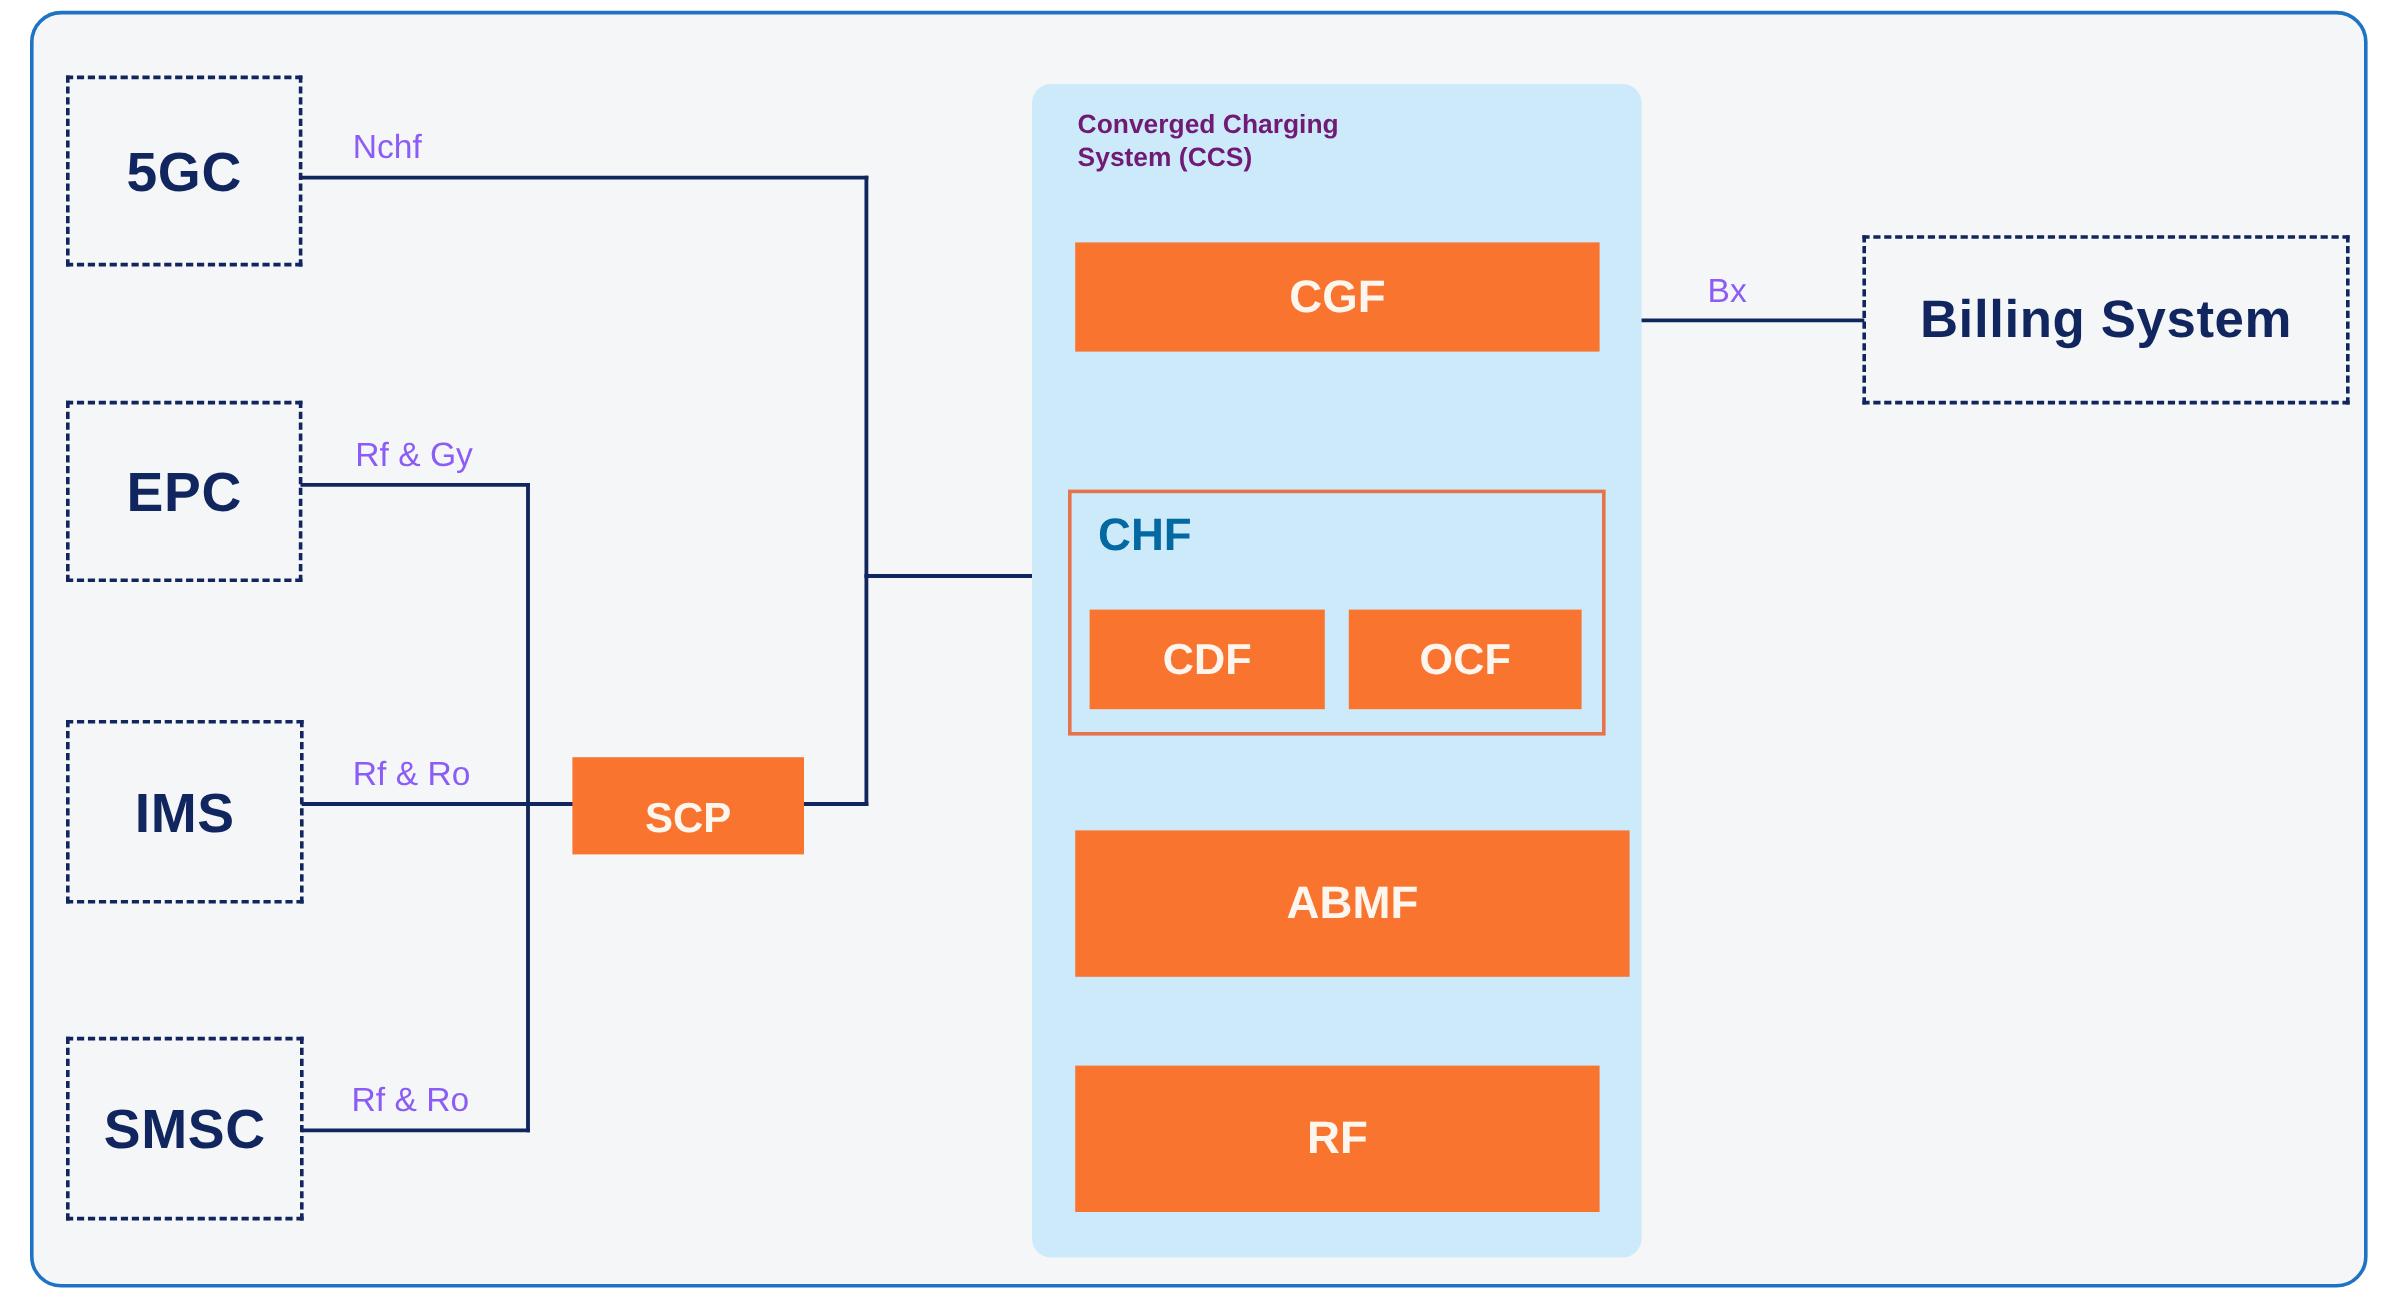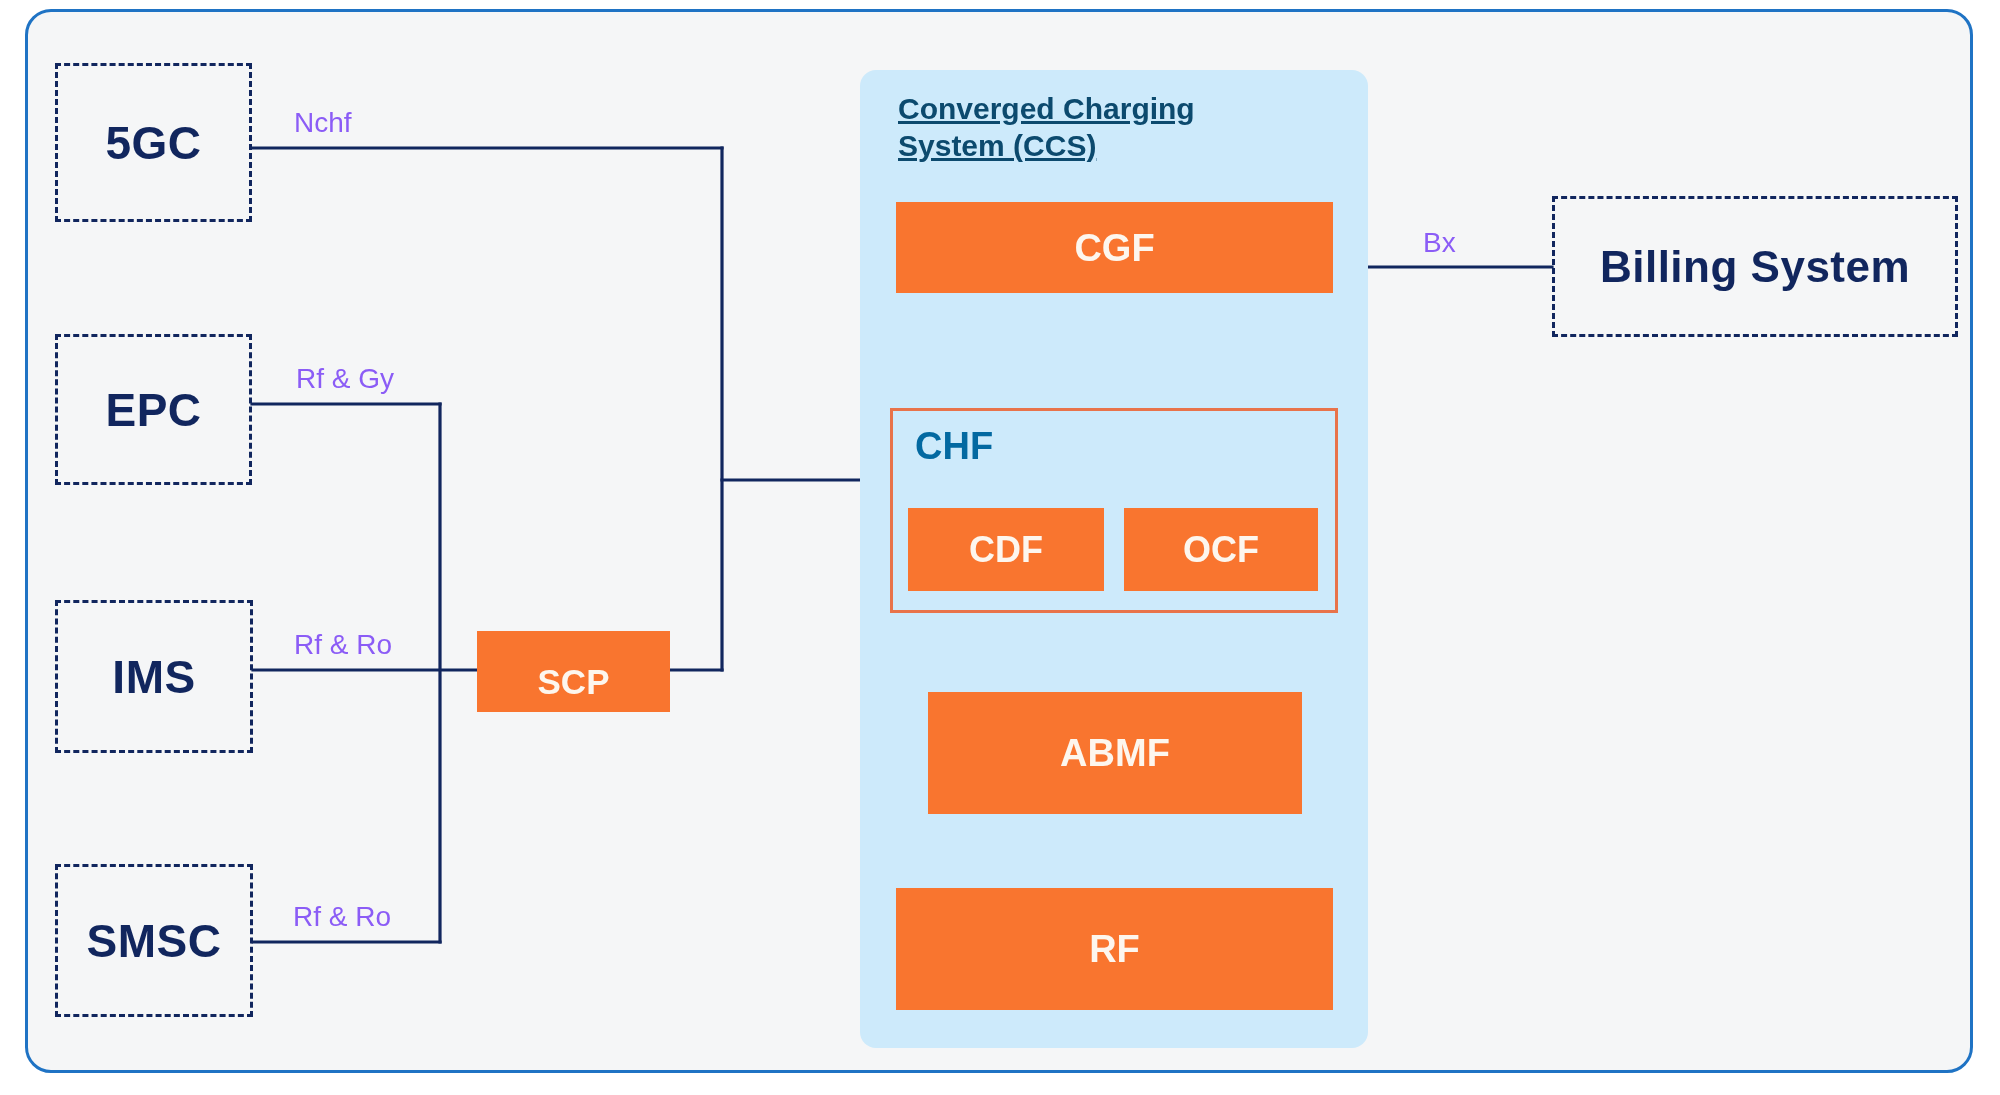--- a/index.html
+++ b/index.html
@@ -62,25 +62,24 @@
     height: 978px;
     background: #cdeafb;
     border-radius: 16px;
     box-sizing: border-box;
   }
   .ccs-title {
     position: absolute;
     left: 38px;
     top: 21px;
     width: 420px;
-    color: #0c4a6e;
-    font-size: 30px;
+    color: #701a75;
+    font-size: 22px;
     font-weight: bold;
     line-height: 1.22;
-    text-decoration: underline;
   }
 
   
   .orange-box {
     position: absolute;
     background: #f9752f;
     box-sizing: border-box;
     display: flex;
     align-items: center;
     justify-content: center;
@@ -206,21 +205,21 @@
   </div>
 
   <div class="orange-box small" style="left:908px; top:508px; width:196px; height:83px;justify-content:center;">
     <span class="label">CDF</span>
   </div>
 
   <div class="orange-box small" style="left:1124px; top:508px; width:194px; height:83px;">
     <span class="label">OCF</span>
   </div>
 
-  <div class="orange-box" style="left:896px; top:692px; width:374px; height:122px;margin-left:32px;">
+  <div class="orange-box" style="left:896px; top:692px; width:462px; height:122px;">
     <span class="label">ABMF</span>
   </div>
 
   <div class="orange-box" style="left:896px; top:888px; width:437px; height:122px;">
     <span class="label">RF</span>
   </div>
 
   <div class="dashed-box billing" style="left:1552px; top:196px; width:406px; height:141px;">
     <span class="label">Billing System</span>
   </div>

